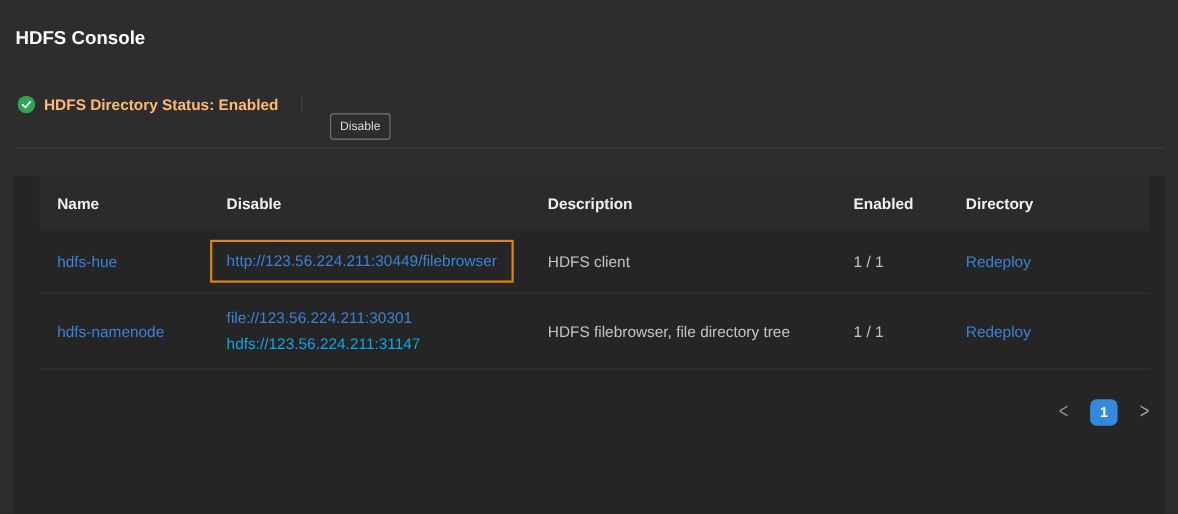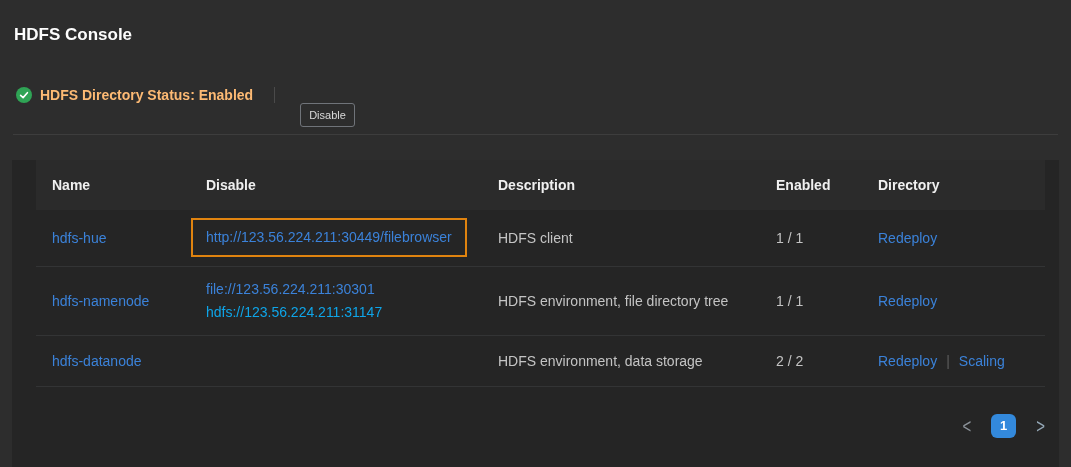--- a/index.html
+++ b/index.html
@@ -168,30 +168,23 @@
             <td>HDFS client</td>
             <td>1 / 1</td>
             <td><a class="link">Redeploy</a></td>
           </tr>
           <tr class="row-1">
             <td><a class="link">hdfs-namenode</a></td>
             <td>
               <div class="addr-line"><a class="link">file://123.56.224.211:30301</a></div>
               <div class="addr-line"><span class="addr-plain">hdfs://123.56.224.211:31147</span></div>
             </td>
-            <td>HDFS environment, file directory tree</td>
+            <td>HDFS filebrowser, file directory tree</td>
             <td>1 / 1</td>
             <td><a class="link">Redeploy</a></td>
-          </tr>
-          <tr class="row-2">
-            <td><a class="link">hdfs-datanode</a></td>
-            <td></td>
-            <td>HDFS environment, data storage</td>
-            <td>2 / 2</td>
-            <td><a class="link">Redeploy</a><span class="op-sep">|</span><a class="link">Scaling</a></td>
           </tr>
         </tbody>
     </table>
 
     <div class="pagination">
       <span class="page-prev">&lt;</span>
       <span class="page-current">1</span>
       <span class="page-next">&gt;</span>
     </div>
   </div>

